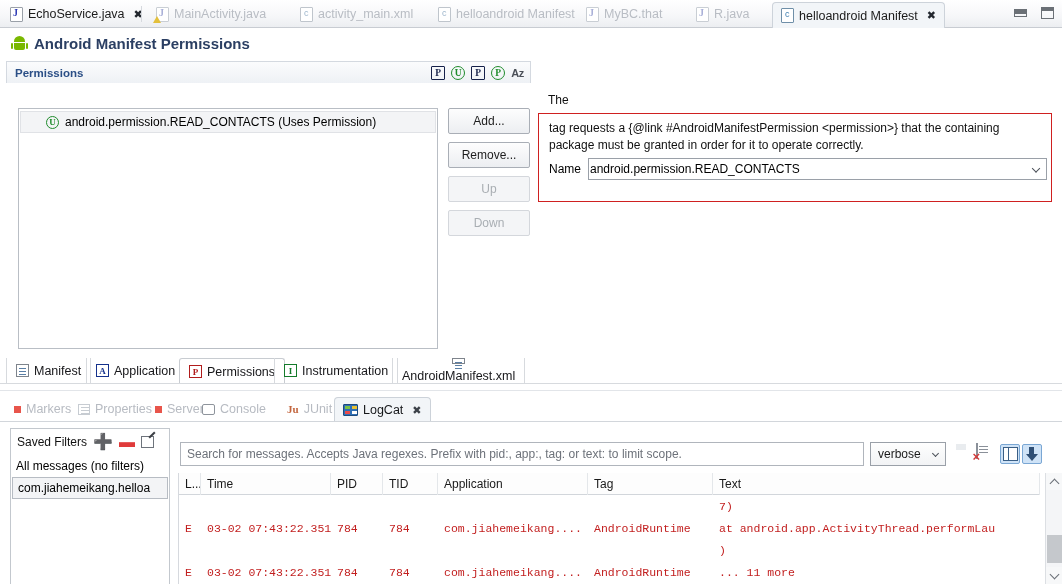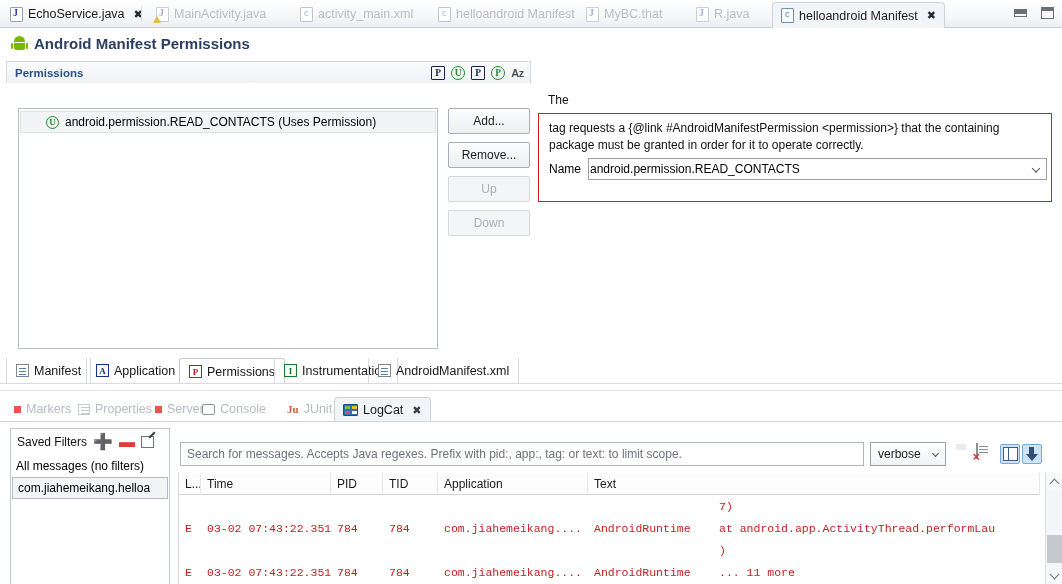--- a/index.html
+++ b/index.html
@@ -443,21 +443,21 @@
       <span>Application</span>
     </div>
     <div class="ptab active" style="left:179px;">
       <span class="tb-ico red">P</span>
       <span>Permissions</span>
     </div>
     <div class="ptab" style="left:274px;">
       <span class="tb-ico green">I</span>
       <span>Instrumentation</span>
     </div>
-    <div class="ptab" style="left:368px;">
+    <div class="ptab" style="left:392px;flex-direction:column;">
       <span class="tb-ico gray lines"></span>
       <span>AndroidManifest.xml</span>
     </div>
     <div class="ptab-ul"></div>
   </div>
 
   <div class="bottom-sep"></div>
 
   <div class="view-tabbar">
     <div class="vtab" style="left:6px;">
@@ -525,20 +525,21 @@
     <span class="ico-down"></span>
   </div>
 
   <div class="lc-table">
     <div class="lc-head">
       <div class="c-l">L...</div>
       <div class="c-time">Time</div>
       <div class="c-pid">PID</div>
       <div class="c-tid">TID</div>
       <div class="c-app">Application</div>
+      <div class="c-tag">Tag</div>
       <div class="c-text">Text</div>
     </div>
     <div class="lc-rows">
       <div class="lc-cont">
         <div class="c-l"></div>
           <div class="c-time"></div>
           <div class="c-pid"></div>
         <div class="c-tid"></div>
           <div class="c-app"></div>
           <div class="c-tag"></div>

